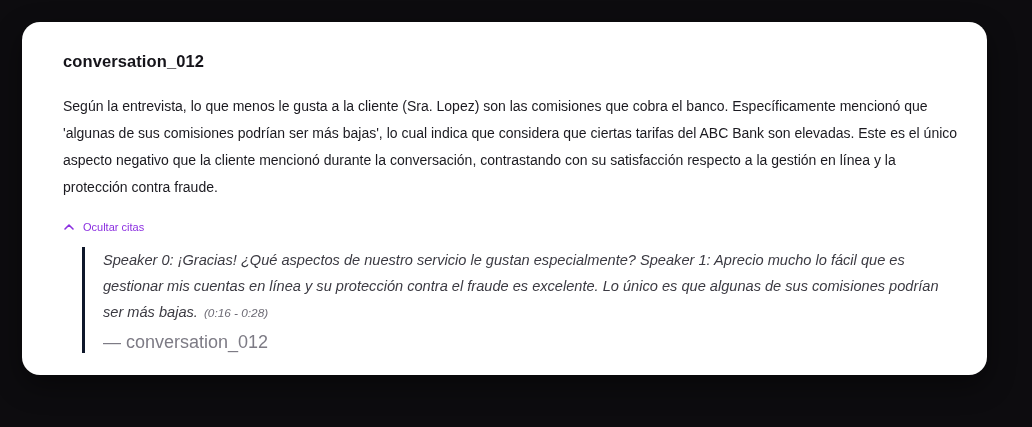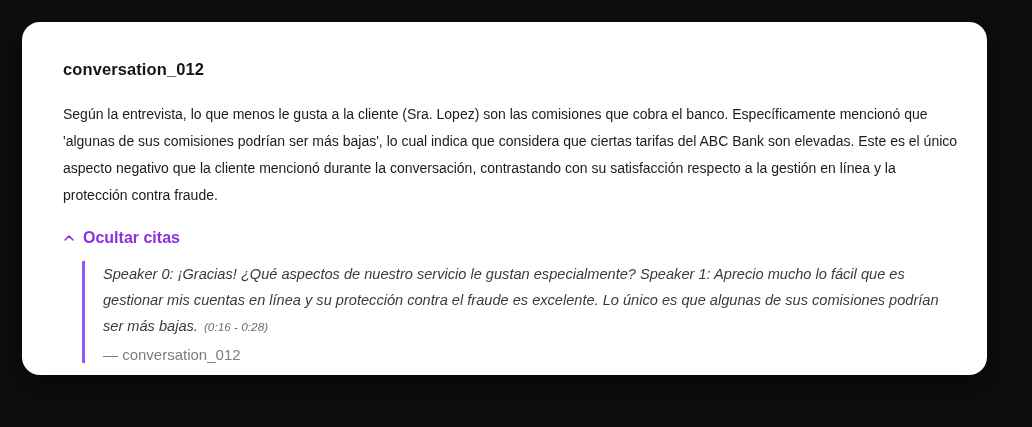--- a/index.html
+++ b/index.html
@@ -29,21 +29,21 @@
     border-radius: 18px;
     box-sizing: border-box;
     padding: 30px 28px 22px 20px;
     box-shadow: 0 10px 28px rgba(0,0,0,0.45);
   }
   .card-title {
     font-size: 16.5px;
     font-weight: bold;
     color: #15141a;
     letter-spacing: 0.1px;
-    margin: 8px 0 22px 21px;
+    margin: 0 0 22px 21px;
   }
   .summary {
     margin: 0 0 0 21px;
     font-size: 14px;
     line-height: 27px;
     color: #1b1a20;
     max-width: 920px;
   }
   .citations-toggle {
     display: flex;
@@ -57,47 +57,47 @@
     display: inline-block;
     width: 12px;
     height: 12px;
     position: relative;
     flex: 0 0 auto;
   }
   .chevron svg {
     display: block;
   }
   .citations-toggle-label {
-    font-size: 16px;
+    font-size: 11px;
     color: #8b2fe0;
-    font-weight: 700;
+    font-weight: 400;
   }
   .citation-block {
     margin: 14px 0 0 40px;
     padding-left: 18px;
-    border-left: 3px solid #8b5cf6;
+    border-left: 3px solid #0f172a;
     max-width: 920px;
   }
   .citation-text {
     font-size: 14.6px;
     line-height: 26px;
     font-style: italic;
     color: #3b3a42;
     margin: 0;
   }
   .citation-time {
     font-size: 11.8px;
     font-style: italic;
     color: #6d6b75;
     margin-left: 6px;
     white-space: nowrap;
   }
   .citation-source {
     margin-top: 6px;
-    font-size: 15px;
+    font-size: 18px;
     color: #7d7b85;
   }
 </style>
 </head>
 <body>
 
 <div class="stage">
   <div class="card">
 
     <div class="card-title">conversation_012</div>

